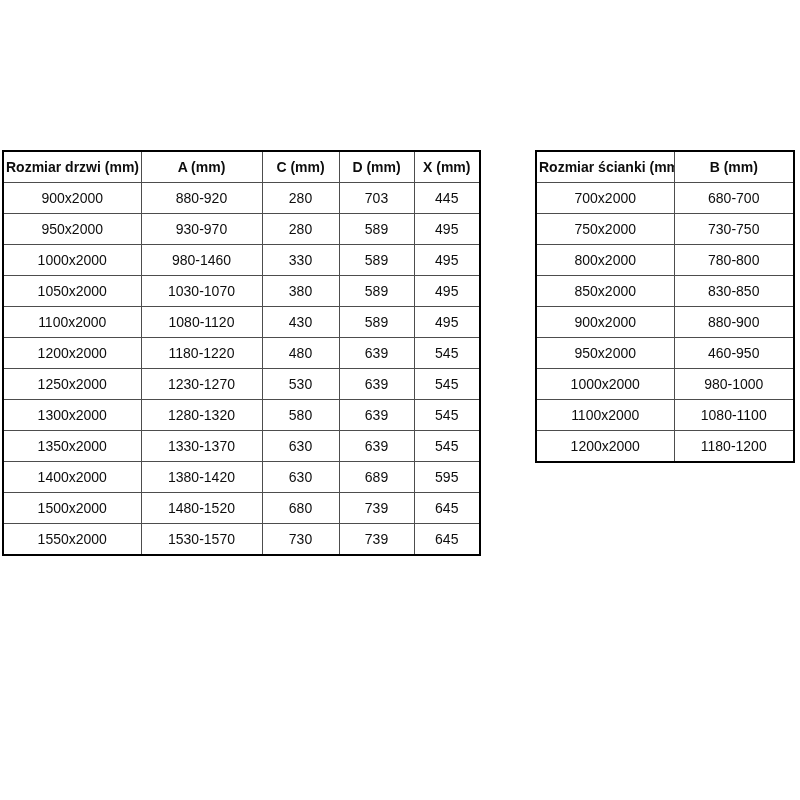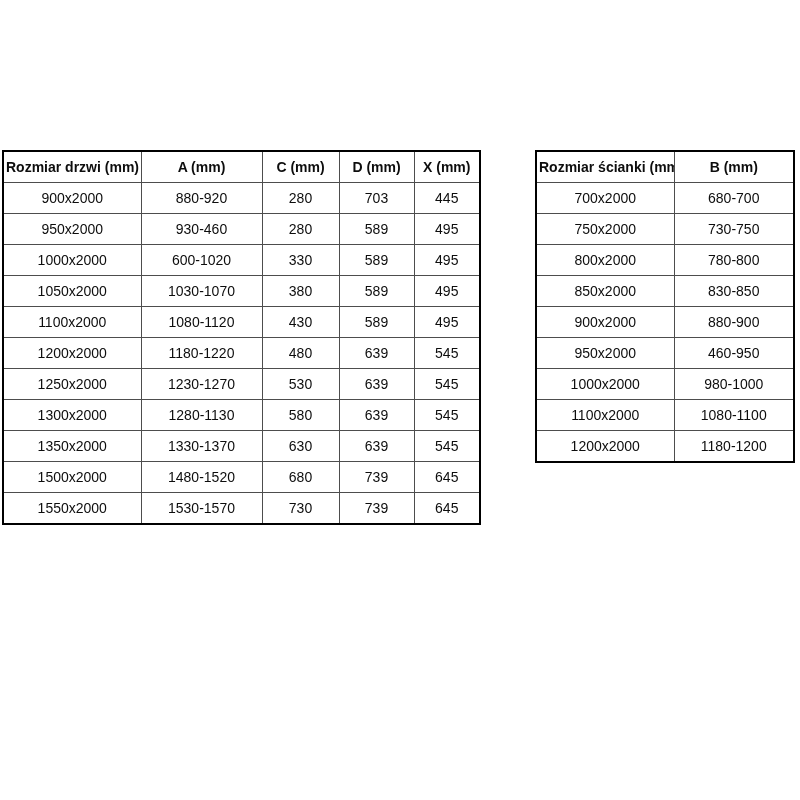--- a/index.html
+++ b/index.html
@@ -77,28 +77,28 @@
   <tbody>
       <tr>
         <td>900x2000</td>
         <td>880-920</td>
         <td>280</td>
         <td>703</td>
         <td>445</td>
       </tr>
       <tr>
         <td>950x2000</td>
-        <td>930-460</td>
+        <td>930-970</td>
         <td>280</td>
         <td>589</td>
         <td>495</td>
       </tr>
       <tr>
         <td>1000x2000</td>
-        <td>600-1020</td>
+        <td>980-1460</td>
         <td>330</td>
         <td>589</td>
         <td>495</td>
       </tr>
       <tr>
         <td>1050x2000</td>
         <td>1030-1070</td>
         <td>380</td>
         <td>589</td>
         <td>495</td>
@@ -119,31 +119,38 @@
       </tr>
       <tr>
         <td>1250x2000</td>
         <td>1230-1270</td>
         <td>530</td>
         <td>639</td>
         <td>545</td>
       </tr>
       <tr>
         <td>1300x2000</td>
-        <td>1280-1130</td>
+        <td>1280-1320</td>
         <td>580</td>
         <td>639</td>
         <td>545</td>
       </tr>
       <tr>
         <td>1350x2000</td>
         <td>1330-1370</td>
         <td>630</td>
         <td>639</td>
         <td>545</td>
+      </tr>
+      <tr>
+        <td>1400x2000</td>
+        <td>1380-1420</td>
+        <td>630</td>
+        <td>689</td>
+        <td>595</td>
       </tr>
       <tr>
         <td>1500x2000</td>
         <td>1480-1520</td>
         <td>680</td>
         <td>739</td>
         <td>645</td>
       </tr>
       <tr>
         <td>1550x2000</td>

